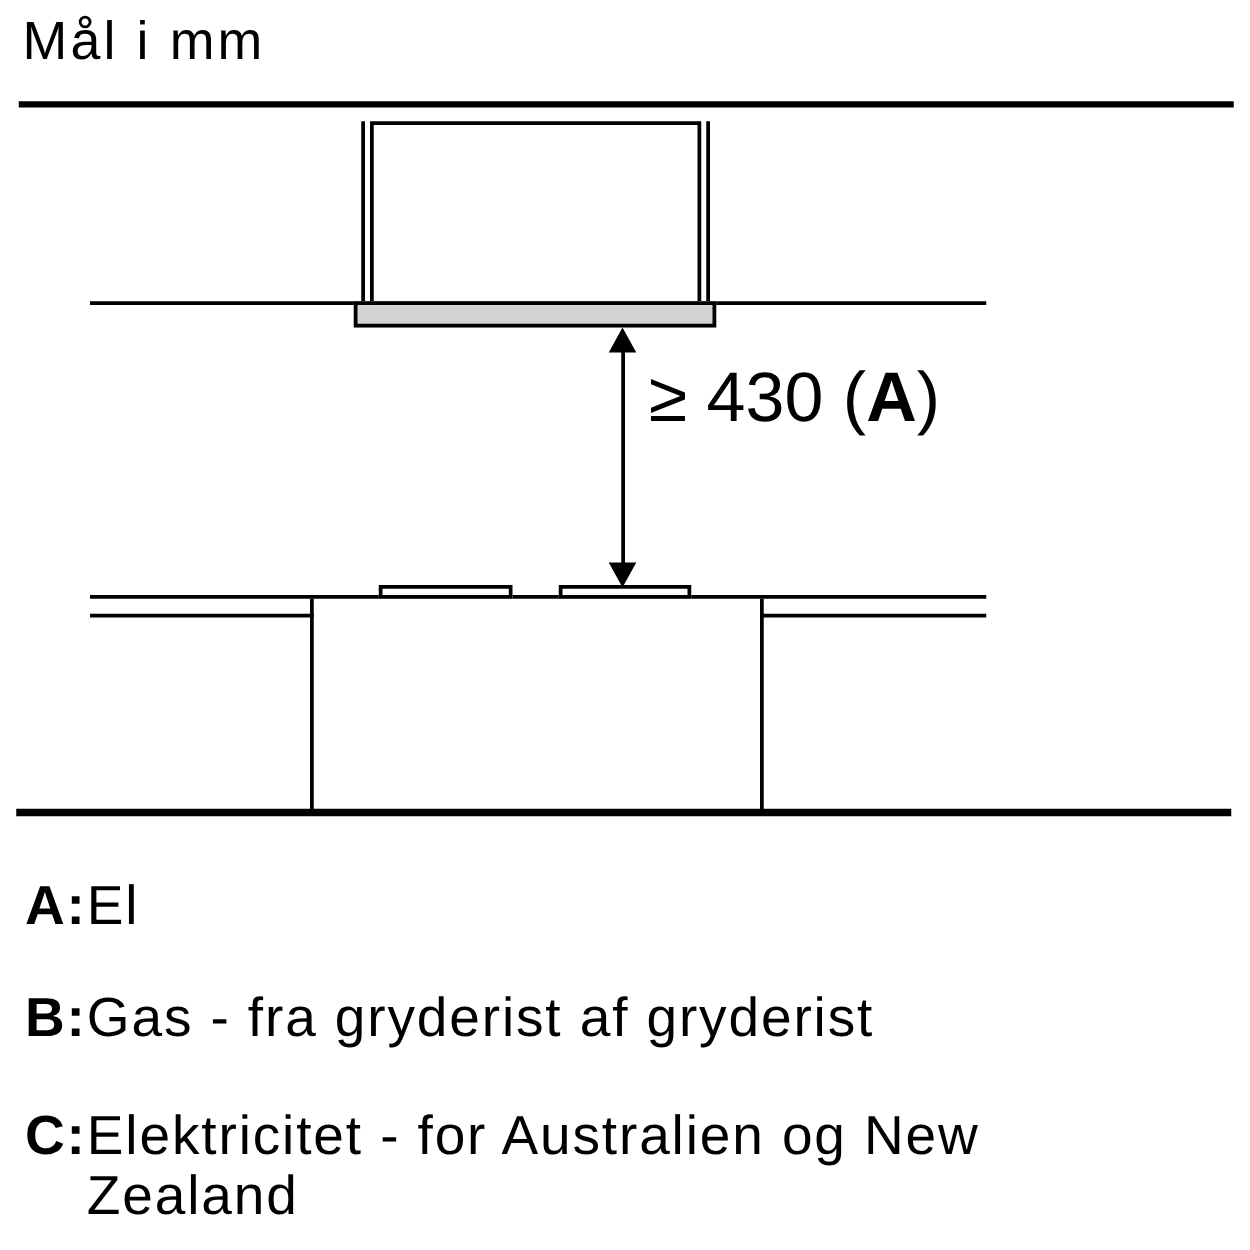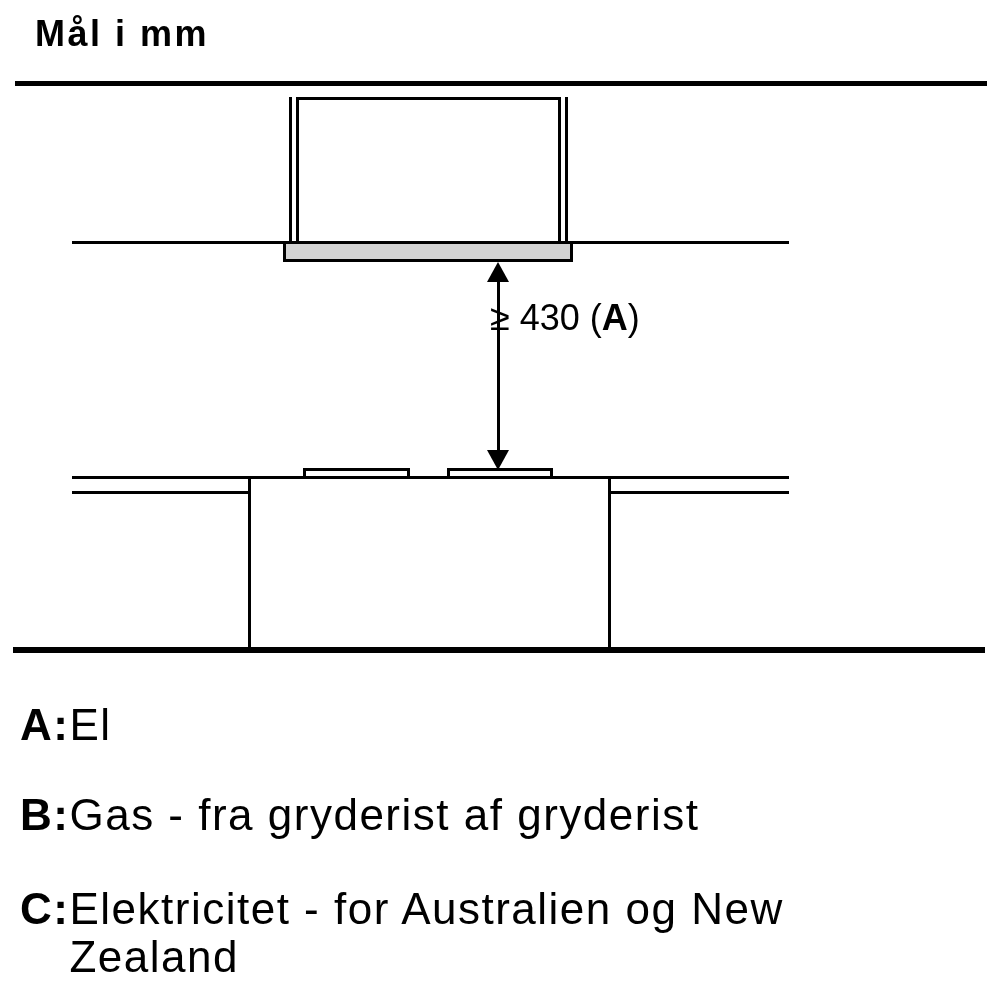--- a/index.html
+++ b/index.html
@@ -8,23 +8,23 @@
     background:#ffffff;
     font-family:"Liberation Sans", sans-serif;
     color:#000000;
     position:relative;
     overflow:hidden;
   }
   .line{position:absolute;background:#000000;}
 
   
   .page-title{
-    position:absolute;left:35px;top:11px;
-    font-size:36px;line-height:45px;letter-spacing:2.5px;
-    font-weight:700;white-space:nowrap;
+    position:absolute;left:18px;top:11px;
+    font-size:43px;line-height:45px;letter-spacing:2.5px;
+    font-weight:400;white-space:nowrap;
   }
 
   
   .hood-body{
     position:absolute;left:296px;top:97px;width:265px;height:147px;
     border:3px solid #000;background:#ffffff;box-sizing:border-box;
   }
   .hood-plate{
     position:absolute;left:283px;top:241px;width:290px;height:21px;
     border:3px solid #000;box-sizing:border-box;
@@ -32,22 +32,22 @@
 
   
   .dim-arrow{position:absolute;left:487px;top:262px;width:22px;height:208px;}
   .dim-arrow .shaft{position:absolute;left:9.5px;top:14px;width:3px;height:180px;background:#000;}
   .dim-arrow .head{position:absolute;left:0;width:0;height:0;border-left:11px solid transparent;border-right:11px solid transparent;}
   .dim-arrow .head.up{top:0;border-bottom:20px solid #000;}
   .dim-arrow .head.down{bottom:0;border-top:20px solid #000;}
 
   
   .dim-labels{
-    position:absolute;left:490px;top:294px;
-    font-size:36px;line-height:48px;white-space:nowrap;
+    position:absolute;left:519px;top:294px;
+    font-size:56px;line-height:48px;white-space:nowrap;
   }
   .dim-labels .letter{font-weight:700;}
 
   
   .burner{
     position:absolute;top:468px;height:11px;
     border:3px solid #000;background:#ffffff;box-sizing:border-box;
   }
 
   

